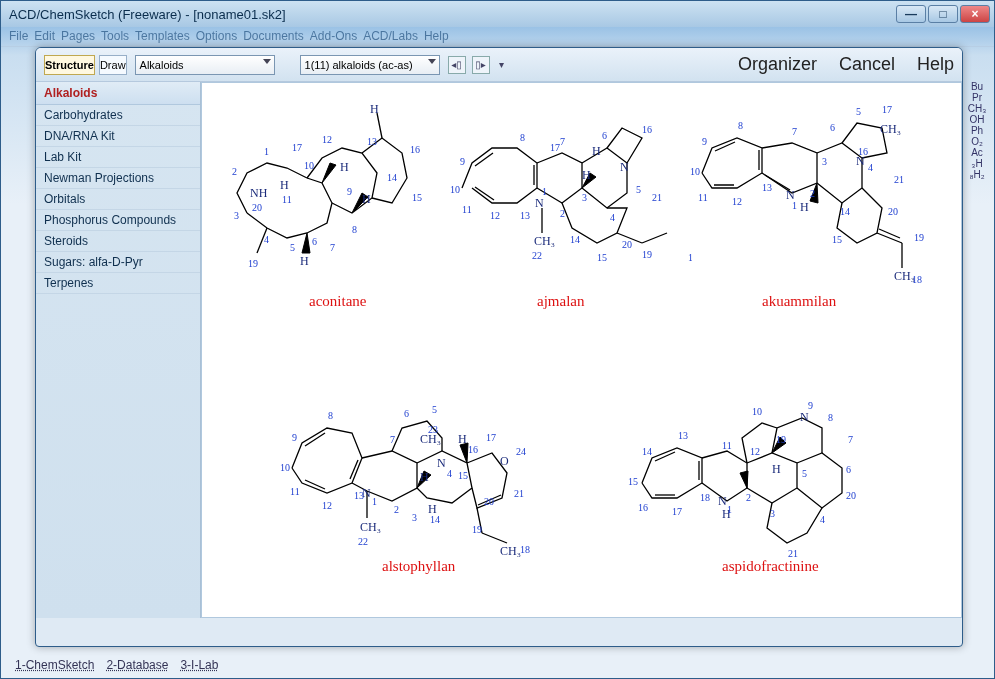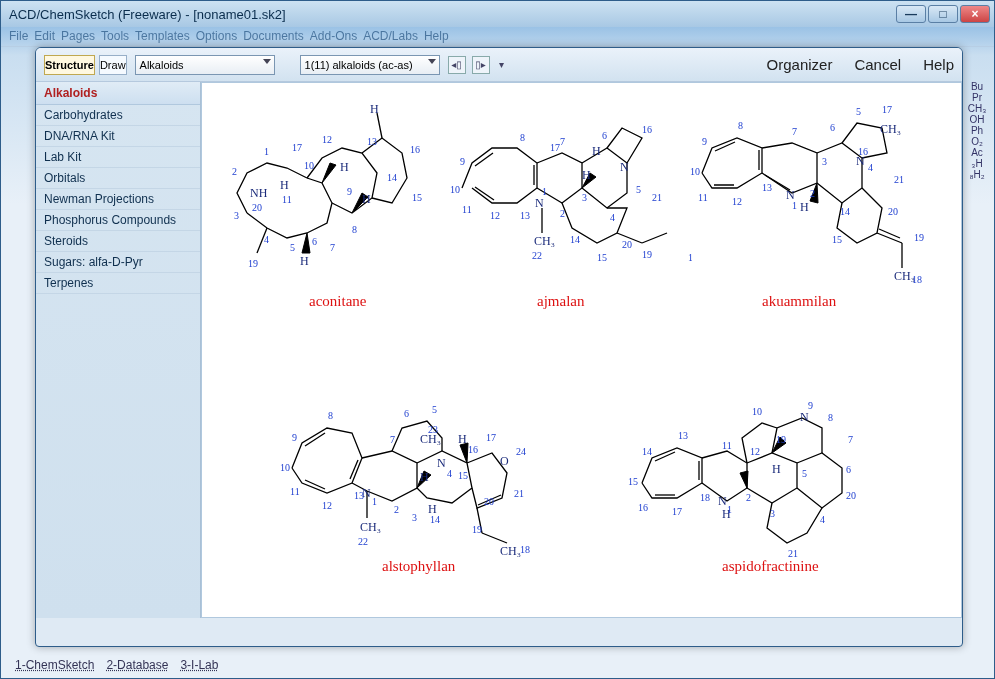--- a/index.html
+++ b/index.html
@@ -112,21 +112,21 @@
     border-left:4px solid transparent;
     border-right:4px solid transparent;
     border-top:5px solid #445;
   }
   .tool-icons { display:flex; gap:6px; margin-left:4px; }
   .tool-icon {
     width:18px; height:18px; border:1px solid #8aa;
     background:#eef4fa; display:flex; align-items:center; justify-content:center;
     font-size:10px; color:#446;
   }
-  .dlg-links { margin-left:auto; display:flex; gap:22px; font-size:15px; color:#222; }
+  .dlg-links { margin-left:auto; display:flex; gap:22px; font-size:18px; color:#222; }
   .dlg-body { display:flex; height: calc(100% - 62px); }
   .sidebar {
     width: 165px;
     background: linear-gradient(#d6e5f1, #cfe0ee);
     border-right:1px solid #a9c0d6;
     overflow:hidden;
   }
   .side-head {
     font-weight:bold; color:#b02020;
     padding:4px 8px;
@@ -222,22 +222,22 @@
         <span>Cancel</span>
         <span>Help</span>
       </div>
     </div>
     <div class="dlg-body">
       <div class="sidebar">
         <div class="side-head">Alkaloids</div>
         <div class="side-item">Carbohydrates</div>
         <div class="side-item">DNA/RNA Kit</div>
         <div class="side-item">Lab Kit</div>
+        <div class="side-item">Newman Projections</div>
         <div class="side-item">Orbitals</div>
-        <div class="side-item">Newman Projections</div>
         <div class="side-item">Phosphorus Compounds</div>
         <div class="side-item">Steroids</div>
         <div class="side-item">Sugars: alfa-D-Pyr</div>
         <div class="side-item">Terpenes</div>
       </div>
 
       <div class="canvas">
 
         <svg class="mol" style="left:10px; top:10px;" width="230" height="210">
 

